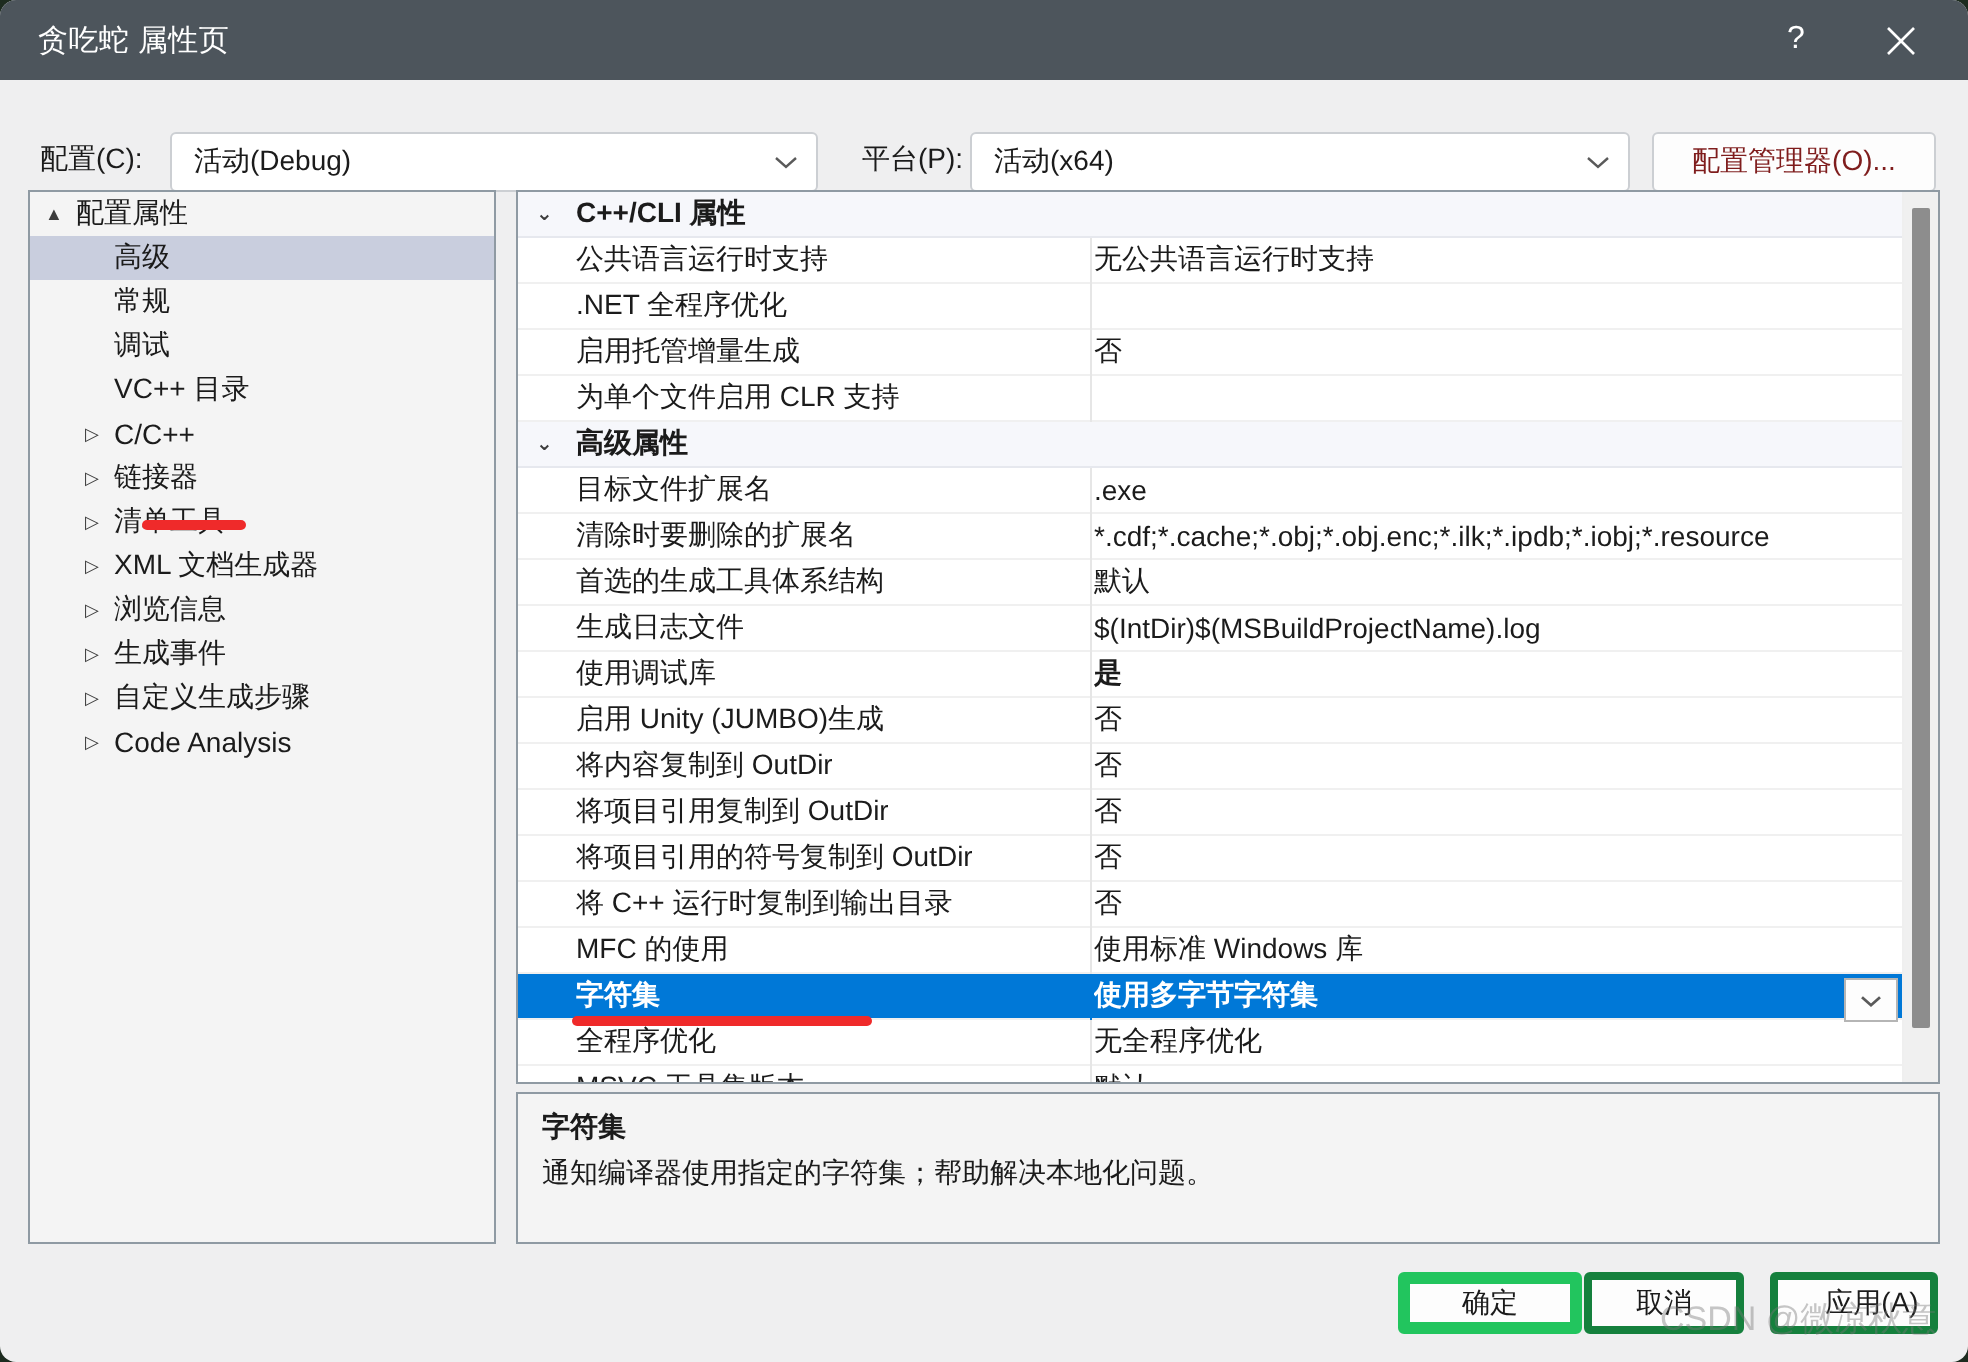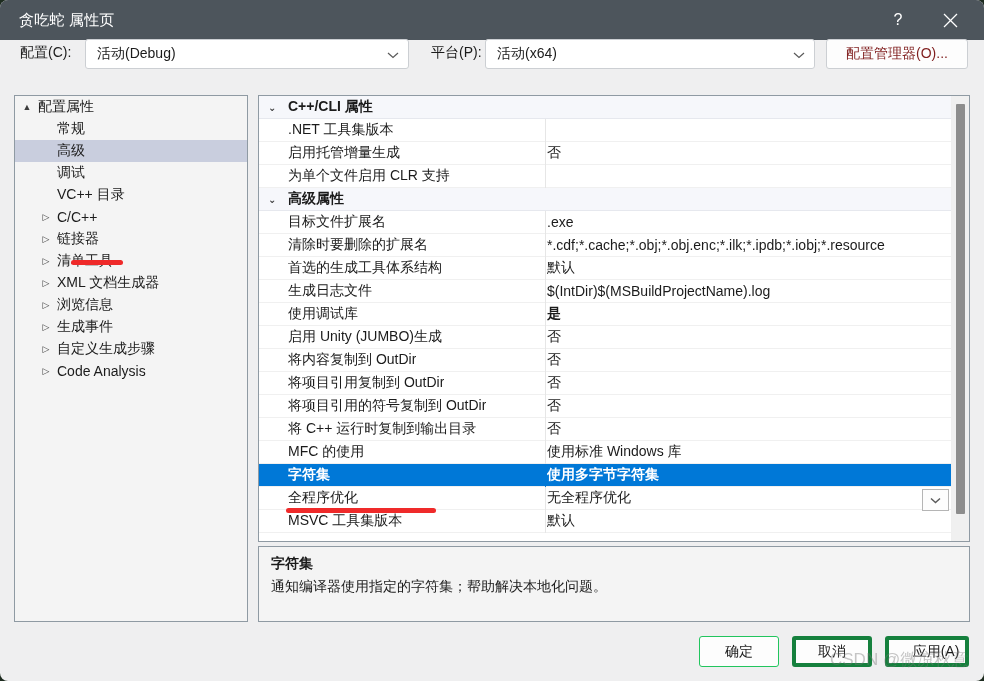--- a/index.html
+++ b/index.html
@@ -38,21 +38,21 @@
     width: 48px; height: 40px;
     display: flex; align-items: center; justify-content: center;
     color: #ffffff;
   }
   #help-button { right: 62px; font-size: 16px; }
   #close-button { right: 10px; }
   #close-button svg { display: block; }
 
   
   #config-row {
-    position: absolute; left: 0; top: 28px;
+    position: absolute; left: 0; top: 55px;
     width: 984px; height: 53px;
   }
   .field-label {
     position: absolute;
     font-size: 14px; color: #1b1b1b;
     top: 16px;
     white-space: nowrap;
   }
   #config-label { left: 20px; }
   #platform-label { left: 419px; margin-left: 12px; }
@@ -211,21 +211,21 @@
   .footer-btn {
     position: absolute; top: 636px;
     height: 31px;
     background: #fdfdfd;
     border: 4px solid #15803d;
     border-radius: 3px;
     font-size: 14px; color: #1b1b1b;
     display: flex; align-items: center; justify-content: center;
     white-space: nowrap;
   }
-  #ok-button { left: 699px; width: 80px; border: 1px solid #22c55e; }
+  #ok-button { left: 699px; width: 92px; border: 6px solid #22c55e; }
   #cancel-button { left: 792px; width: 80px; }
   #apply-button { left: 885px; width: 84px; padding-left: 18px; }
 
   #watermark {
     position: absolute; left: 830px; top: 648px;
     font-size: 17px;
     color: rgba(120,120,120,.42);
     white-space: nowrap;
     pointer-events: none;
   }
@@ -271,27 +271,27 @@
 
     <div id="config-manager-button">配置管理器(O)...</div>
   </div>
 
   <div id="sidebar">
     <div id="sidebar-items">
         <div class="tree-item lvl0">
           <span class="tw-arrow">▲</span>
           <span class="tree-label">配置属性</span>
         </div>
-        <div class="tree-item lvl1">
-          <span class="tw-arrow"></span>
-          <span class="tree-label">常规</span>
-        </div>
         <div class="tree-item lvl1 selected">
           <span class="tw-arrow"></span>
           <span class="tree-label">高级</span>
+        </div>
+        <div class="tree-item lvl1">
+          <span class="tw-arrow"></span>
+          <span class="tree-label">常规</span>
         </div>
         <div class="tree-item lvl1">
           <span class="tw-arrow"></span>
           <span class="tree-label">调试</span>
         </div>
         <div class="tree-item lvl1">
           <span class="tw-arrow"></span>
           <span class="tree-label">VC++ 目录</span>
         </div>
         <div class="tree-item lvl1">
@@ -331,21 +331,26 @@
   </div>
 
   <div id="grid-wrap">
     <div id="grid-inner">
         <div class="prow section">
           <span class="sec-chev">⌄</span>
           <span class="pname">C++/CLI 属性</span>
         </div>
         <div class="prow">
           <span class="divider"></span>
-          <span class="pname">.NET 工具集版本</span>
+          <span class="pname">公共语言运行时支持</span>
+          <span class="pval">无公共语言运行时支持</span>
+        </div>
+        <div class="prow">
+          <span class="divider"></span>
+          <span class="pname">.NET 全程序优化</span>
           <span class="pval"></span>
         </div>
         <div class="prow">
           <span class="divider"></span>
           <span class="pname">启用托管增量生成</span>
           <span class="pval">否</span>
         </div>
         <div class="prow">
           <span class="divider"></span>
           <span class="pname">为单个文件启用 CLR 支持</span>

